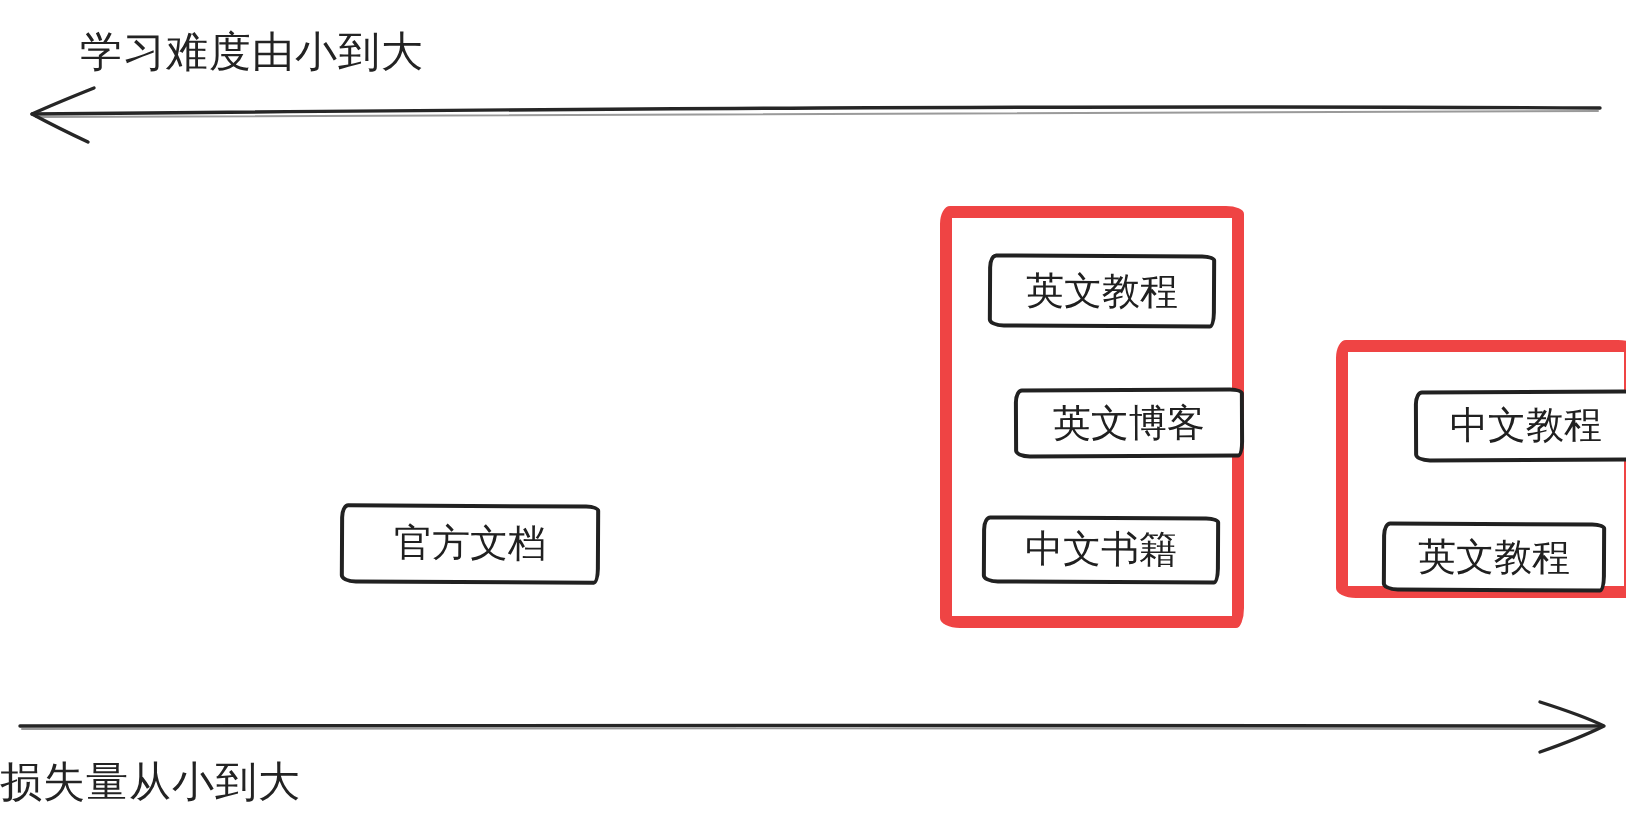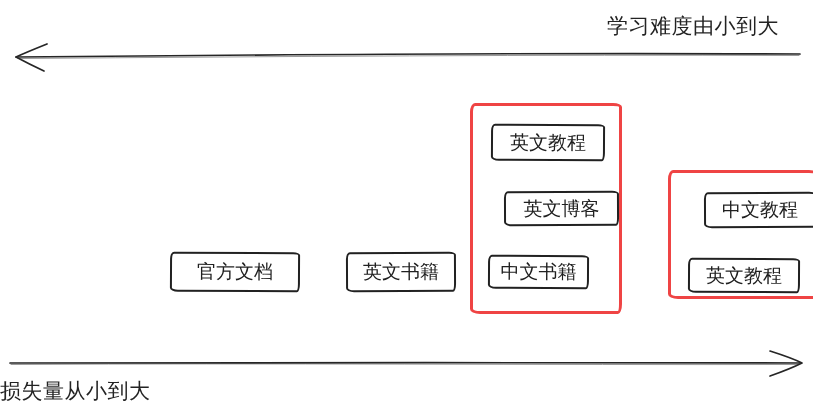--- a/index.html
+++ b/index.html
@@ -16,21 +16,21 @@
     overflow: hidden;
     color: #1c1c1c;
   }
   .axis-label {
     position: absolute;
     font-size: 21px;
     letter-spacing: 0.5px;
     color: #232323;
     white-space: nowrap;
   }
-  .axis-label.top { left: 0; top: 12px; width: 755px; text-align: right; padding-left: 24px; }
+  .axis-label.top { left: 16px; top: 12px; width: 755px; text-align: left; padding-left: 24px; }
   .axis-label.bottom { left: 0; top: 377px; width: 760px; text-align: left; }
   .arrow-svg { position: absolute; left: 0; width: 813px; height: 40px; }
   .arrow-svg.top { top: 40px; }
   .arrow-svg.bottom { top: 345px; }
   .arrow-svg path { fill: none; stroke: #262626; stroke-linecap: round; stroke-linejoin: round; }
   .arrow-svg path.shade { stroke: #9a9a9a; }
   .node {
     position: absolute;
     box-sizing: border-box;
     background: #ffffff;
@@ -42,55 +42,52 @@
     font-size: 19px;
     color: #202020;
     white-space: nowrap;
   }
   .node.tilt-a { transform: rotate(-0.25deg); margin-left: 16px; }
   .node.tilt-b { transform: rotate(0.3deg); }
   .group {
     position: absolute;
     box-sizing: border-box;
     background: #ffffff;
-    border: 3px solid #ef4444;
+    border: 6px solid #ef4444;
     border-radius: 5px 9px 4px 10px / 9px 4px 10px 5px;
   }
   
   .n-source   { left: 12px;  top: 252px; width: 111px; height: 38px; }
   .n-official { left: 170px; top: 252px; width: 130px; height: 40px; }
   .n-enbooks  { left: 330px; top: 252px; width: 110px; height: 40px; }
   
   .g-english  { left: 470px; top: 103px; width: 152px; height: 211px; }
   .g-english .n-entut  { left: 18px; top: 18px;  width: 114px; height: 37px; }
   .g-english .n-enblog { left: 15px; top: 85px;  width: 115px; height: 35px; }
-  .g-english .n-cnbook { left: 15px; top: 149px; width: 101px; height: 34px; }
+  .g-english .n-cnbook { left: 15px; top: 149px; width: 119px; height: 34px; }
   
   .g-chinese  { left: 668px; top: 170px; width: 150px; height: 129px; }
   .g-chinese .n-cntut  { left: 17px; top: 19px; width: 112px; height: 36px; }
   .g-chinese .n-cnblog { left: 17px; top: 85px; width: 112px; height: 35px; }
 </style>
 </head>
 <body>
 
 <div class="canvas">
 
   <div class="axis-label top">学习难度由小到大</div>
 
   <svg class="arrow-svg top" viewBox="0 0 813 40" aria-hidden="true">
     <path class="shade" stroke-width="1" d="M799 15.5 C 540 14.5, 280 16.5, 18 18.5"></path>
     <path stroke-width="1.7" d="M800 14 C 540 12.5, 280 14.5, 16 17"></path>
     <path stroke-width="1.7" d="M47 4 Q 27 12 16 17 Q 29 24 44 31"></path>
   </svg>
 
   <div class="node n-official tilt-b">
     <span>官方文档</span>
-  </div>
-  <div class="node n-enbooks tilt-a">
-    <span>英文书籍</span>
   </div>
 
   <div class="group g-english">
     <div class="node n-entut tilt-b">
       <span>英文教程</span>
     </div>
     <div class="node n-enblog tilt-a">
       <span>英文博客</span>
     </div>
     <div class="node n-cnbook tilt-b">

